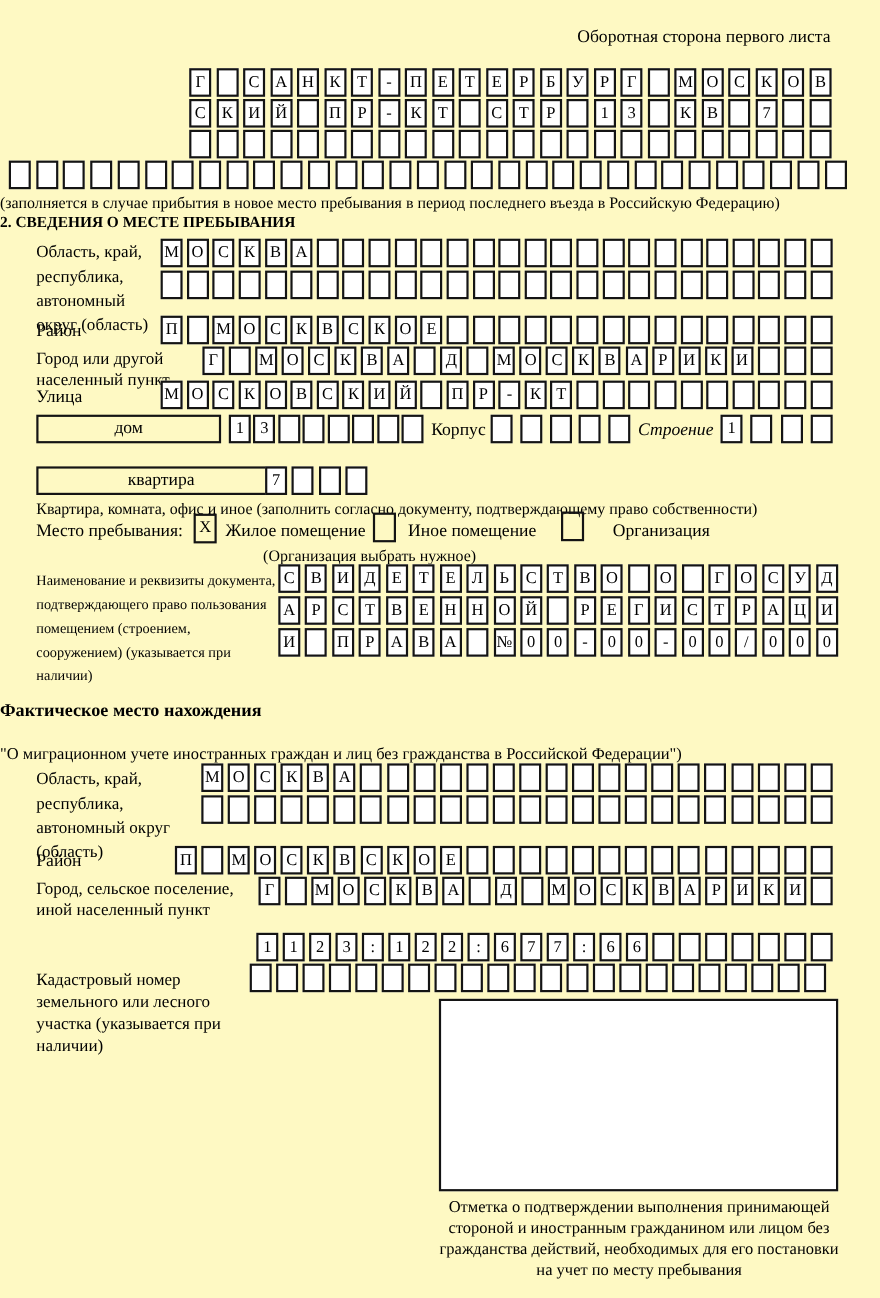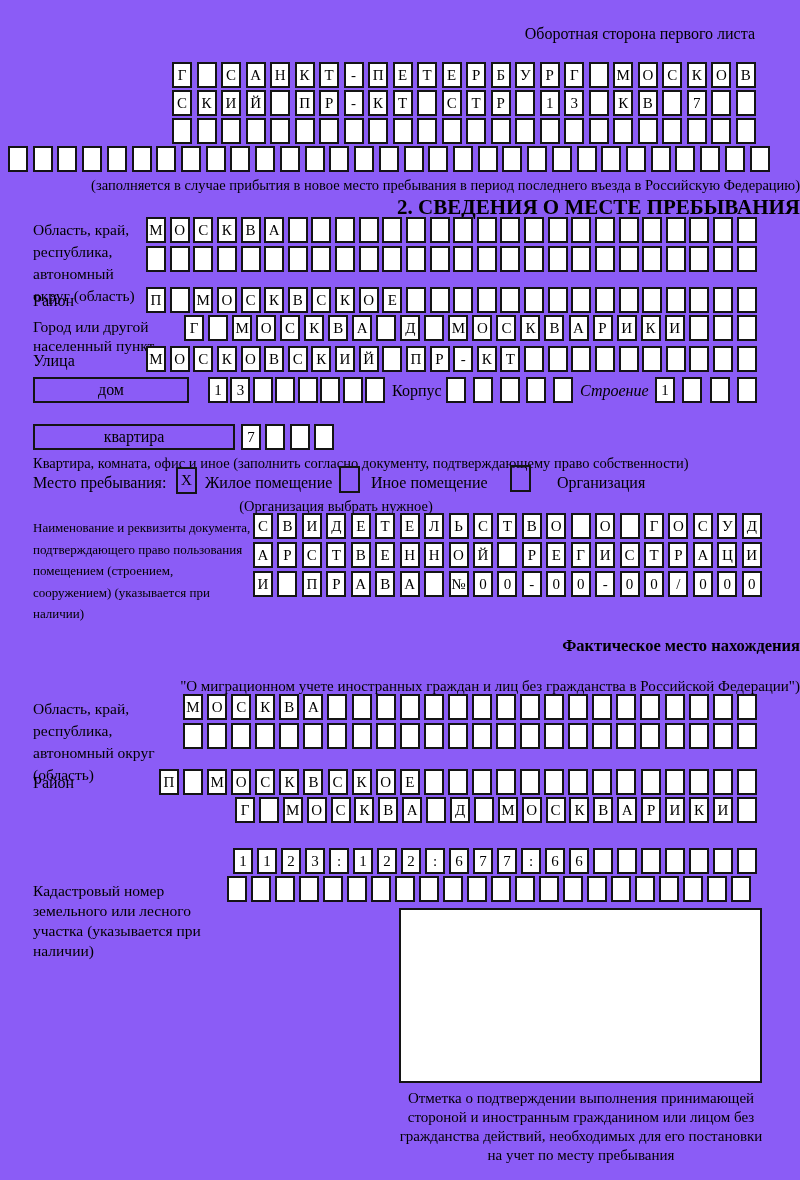--- a/index.html
+++ b/index.html
@@ -1,56 +1,56 @@
 <!DOCTYPE html>
 <html><head>
 <meta charset="utf-8">
 <style>
   html,body{margin:0;padding:0;background:#fff;}
-  .page{position:relative;width:800px;height:1180px;background:#8b5cf6;
+  .page{position:relative;width:800px;height:1180px;background:#fef9c3;
         font-family:"Liberation Serif","DejaVu Serif",serif;color:#000;overflow:hidden;}
   .abs{position:absolute;}
   .lbl{position:absolute;font-size:16px;line-height:22px;}
   .note{position:absolute;font-size:14.5px;line-height:18px;}
-  .center{left:0;width:800px;text-align:right;}
+  .center{left:0;width:800px;text-align:left;}
   .cellrow{position:absolute;display:flex;justify-content:space-between;height:26px;}
   .cell{flex:0 0 20px;height:26px;box-sizing:border-box;border:2px solid #141414;
         display:flex;align-items:center;justify-content:center;
         font-size:15px;line-height:1;background:#fff;}
   .fieldbox{position:absolute;box-sizing:border-box;height:26px;border:2px solid #141414;
         display:flex;align-items:center;justify-content:center;font-size:16px;}
   .checkcell{position:absolute;box-sizing:border-box;width:21px;height:27px;border:2px solid #141414;
         display:flex;align-items:center;justify-content:center;font-size:15px;}
   
   #back-title{top:25px;right:45px;font-size:16px;}
   #lbl-prev{left:33px;top:63px;width:136px;line-height:23px;}
   #r1{left:172px;top:62px;width:584px;}
   #r2{left:172px;top:90px;width:584px;}
   #r3{left:172px;top:118px;width:584px;}
   #r4{left:8px;top:146px;width:762px;}
   #note-prev{top:176px;}
-  #sec2-title{top:195px;font-size:21px;font-weight:bold;position:absolute;}
+  #sec2-title{top:195px;font-size:14px;font-weight:bold;position:absolute;}
   
   #lbl-region1{left:33px;top:219px;width:118px;line-height:22px;font-size:15.5px;}
   #r5{left:146px;top:217px;width:611px;}
   #r6{left:146px;top:246px;width:611px;}
   #lbl-district1{left:33px;top:290px;}
   #r7{left:146px;top:287px;width:611px;}
   #lbl-city1{left:33px;top:317px;width:152px;line-height:19px;font-size:15.5px;}
   #r8{left:184px;top:315px;width:573px;}
   #lbl-street1{left:33px;top:350px;}
   #r9{left:146px;top:346px;width:611px;}
-  #house-box{left:33px;top:377px;width:156px;}
+  #house-box{left:33px;top:377px;width:168px;}
   #house-cells{left:208px;top:377px;width:177px;}
   #lbl-korpus{left:392px;top:380px;}
   #korpus-cells{left:446px;top:377px;width:127px;}
   #lbl-stroenie{left:580px;top:380px;font-style:italic;}
   #stroenie-cells{left:655px;top:377px;width:102px;}
   #note-house{left:33px;top:407px;}
-  #apt-box{left:33px;top:424px;width:202px;}
+  #apt-box{left:33px;top:424px;width:227px;}
   #apt-cells{left:241px;top:424px;width:93px;}
   #note-apt{left:33px;top:454px;}
   #lbl-stay{left:33px;top:472px;}
   #stay-box-0{left:176px;top:467px;}
   #lbl-opt-0{left:205px;top:472px;}
   #stay-box-1{left:339px;top:466px;}
   #lbl-opt-1{left:371px;top:472px;}
   #stay-box-2{left:510px;top:465px;}
   #lbl-opt-2{left:557px;top:472px;text-align:center;}
   #note-stay{left:136px;top:497px;width:400px;text-align:center;}
@@ -539,20 +539,21 @@
       <span class="cell"></span>
       <span class="cell"></span>
       <span class="cell"></span>
       <span class="cell"></span>
       <span class="cell"></span>
       <span class="cell"></span>
       <span class="cell"></span>
       <span class="cell"></span>
     </div>
 
+  <div class="lbl" id="lbl-city2">Город, сельское поселение, иной населенный пункт</div>
   <div class="cellrow" id="r16">
       <span class="cell">Г</span>
       <span class="cell"></span>
       <span class="cell">М</span>
       <span class="cell">О</span>
       <span class="cell">С</span>
       <span class="cell">К</span>
       <span class="cell">В</span>
       <span class="cell">А</span>
       <span class="cell"></span>

